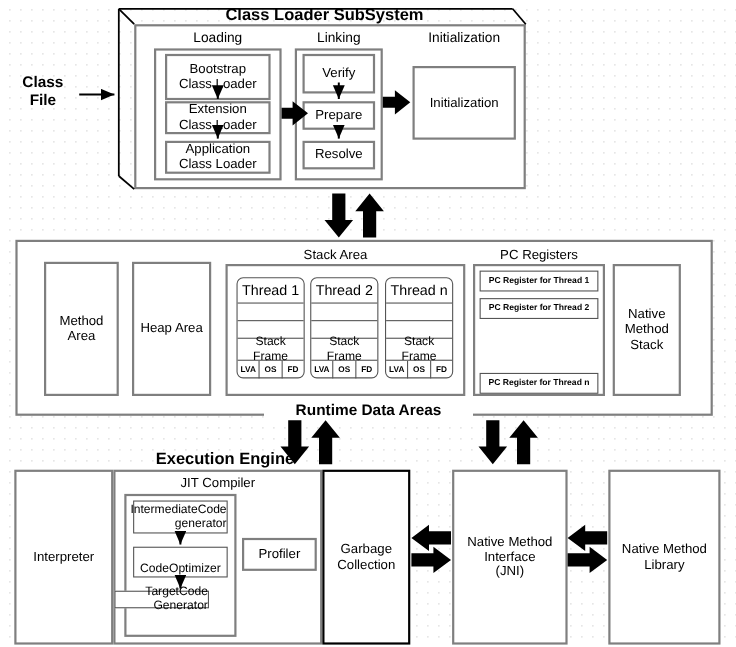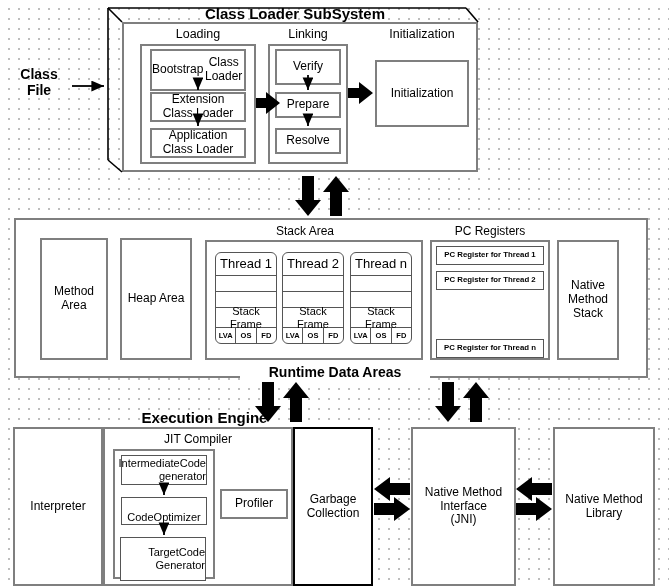--- a/index.html
+++ b/index.html
@@ -50,21 +50,21 @@
     <span>File</span>
   </div>
 
   <div class="lbl t-title nofill" style="left:110px;top:4px;width:370px;height:20px;">Class Loader SubSystem</div>
 
   <div class="box bdr" style="left:122px;top:22px;width:356px;height:150px;"></div>
 
   <div class="lbl t-sec nofill" style="left:140px;top:25px;width:116px;height:18px;">Loading</div>
   <div class="box bdr nofill" style="left:140px;top:44px;width:116px;height:120px;background:#fff;"></div>
 
-  <div class="box bdr ctr t-nm" style="left:150px;top:49px;width:96px;height:42px;flex-direction:row;">
+  <div class="box bdr ctr t-nm" style="left:150px;top:49px;width:96px;height:42px;flex-direction:column;">
     <span>Bootstrap</span>
     <span>Class Loader</span>
   </div>
   <div class="box bdr ctr t-nm" style="left:150px;top:92px;width:96px;height:30px;flex-direction:column;">
     <span>Extension</span>
     <span>Class Loader</span>
   </div>
   <div class="box bdr ctr t-nm" style="left:150px;top:128px;width:96px;height:30px;flex-direction:column;">
     <span>Application</span>
     <span>Class Loader</span>
@@ -167,21 +167,21 @@
 
   <div class="box bdr nofill" style="left:113px;top:449px;width:102px;height:130px;background:#fff;"></div>
 
   <div class="box bdr-thin ctr t-jit" style="left:121px;top:455px;width:86px;height:30px;flex-direction:column;">
     <span>IntermediateCode</span>
     <span>generator</span>
   </div>
   <div class="box bdr-thin ctr t-jit" style="left:121px;top:497px;width:86px;height:28px;">
     <span>CodeOptimizer</span>
   </div>
-  <div class="box bdr-thin ctr t-jit" style="left:120px;top:537px;width:86px;height:44px;flex-direction:column;">
+  <div class="box bdr-thin ctr t-jit" style="left:104px;top:537px;width:86px;height:16px;flex-direction:column;">
     <span>TargetCode</span>
     <span>Generator</span>
   </div>
 
   <div class="box bdr ctr t-nm" style="left:220px;top:489px;width:68px;height:30px;">
     <span>Profiler</span>
   </div>
 
   <div class="box bdr-dk ctr t-nm" style="left:293px;top:427px;width:80px;height:159px;flex-direction:column;">
     <span>Garbage</span>

